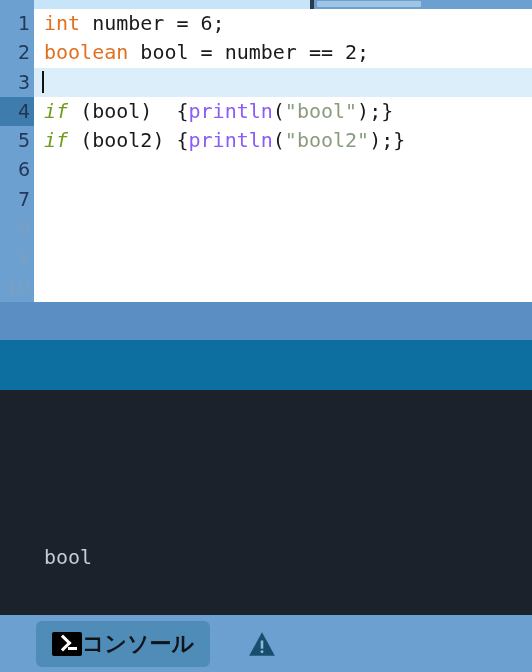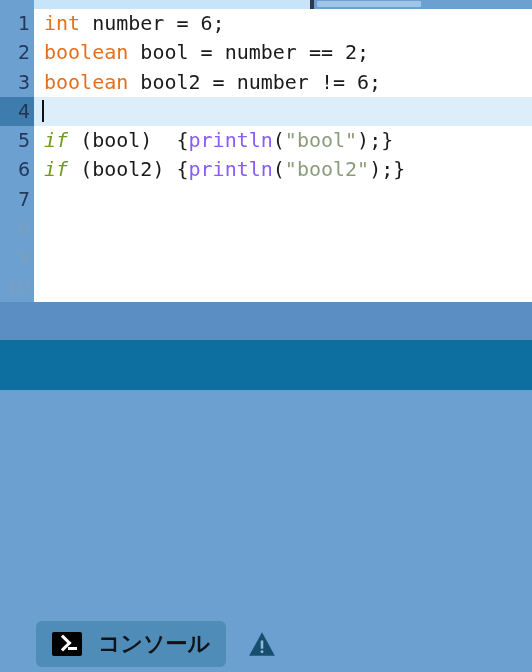--- a/index.html
+++ b/index.html
@@ -53,21 +53,21 @@
   .console{position:absolute;left:0;top:390px;width:532px;height:225px;background:#1b222c;overflow:hidden;}
   .console-line{
     position:absolute;left:44px;top:155px;
     font-size:20px;color:#c3ccd6;white-space:pre;
   }
 
   
   .tabbar{position:absolute;left:0;top:615px;width:532px;height:57px;background:#6ba0d0;}
   .tab{
     position:absolute;top:6px;height:46px;display:flex;align-items:center;
-    gap:16px;padding:0 16px;box-sizing:border-box;border-radius:6px;
+    gap:0;padding:0 16px;box-sizing:border-box;border-radius:6px;
     font-family:"DejaVu Sans",sans-serif;font-size:22px;font-weight:bold;
   }
   .tab.active{left:36px;background:#4f8cb8;color:#101418;}
   .tab.inactive{left:232px;background:transparent;color:#174e6e;}
 
   .term-icon{
     width:30px;height:24px;background:#000;border-radius:2px;
     position:relative;flex:0 0 auto;
   }
   .term-icon .chev{
@@ -120,34 +120,36 @@
         <div class="lnrow">
           <div class="ln faded">9</div>
         </div>
         <div class="lnrow">
           <div class="ln faded">10</div>
         </div>
       </div>
     <div class="codearea" id="codearea">
         <div class="coderow"><span class="kw-type">int</span><span class="punct"> number = 6;</span></div>
         <div class="coderow"><span class="kw-type">boolean</span><span class="punct"> bool = number == 2;</span></div>
-        <div class="coderow"><span class="kw-type">boolean</span><span class="punct"> bool2 = number != 6;</span></div>
         <div class="coderow current"><span class="caret"></span></div>
         <div class="coderow"><span class="kw-ctl">if</span><span class="punct"> (bool)  {</span><span class="fn">println</span><span class="punct">(</span><span class="str">"bool"</span><span class="punct">);}</span></div>
         <div class="coderow"><span class="kw-ctl">if</span><span class="punct"> (bool2) {</span><span class="fn">println</span><span class="punct">(</span><span class="str">"bool2"</span><span class="punct">);}</span></div>
         <div class="coderow"></div>
         <div class="coderow"></div>
         <div class="coderow"></div>
         <div class="coderow"></div>
       </div>
   </div>
 
   <div class="band-light"></div>
   <div class="band-teal"></div>
 
+  <div class="console">
+    <div class="console-line">bool</div>
+  </div>
 
   <div class="tabbar">
 
     <div class="tab active">
       <span class="term-icon">
         <span class="chev"></span>
           <span class="bar"></span>
       </span>
       <span>コンソール</span>
     </div>

